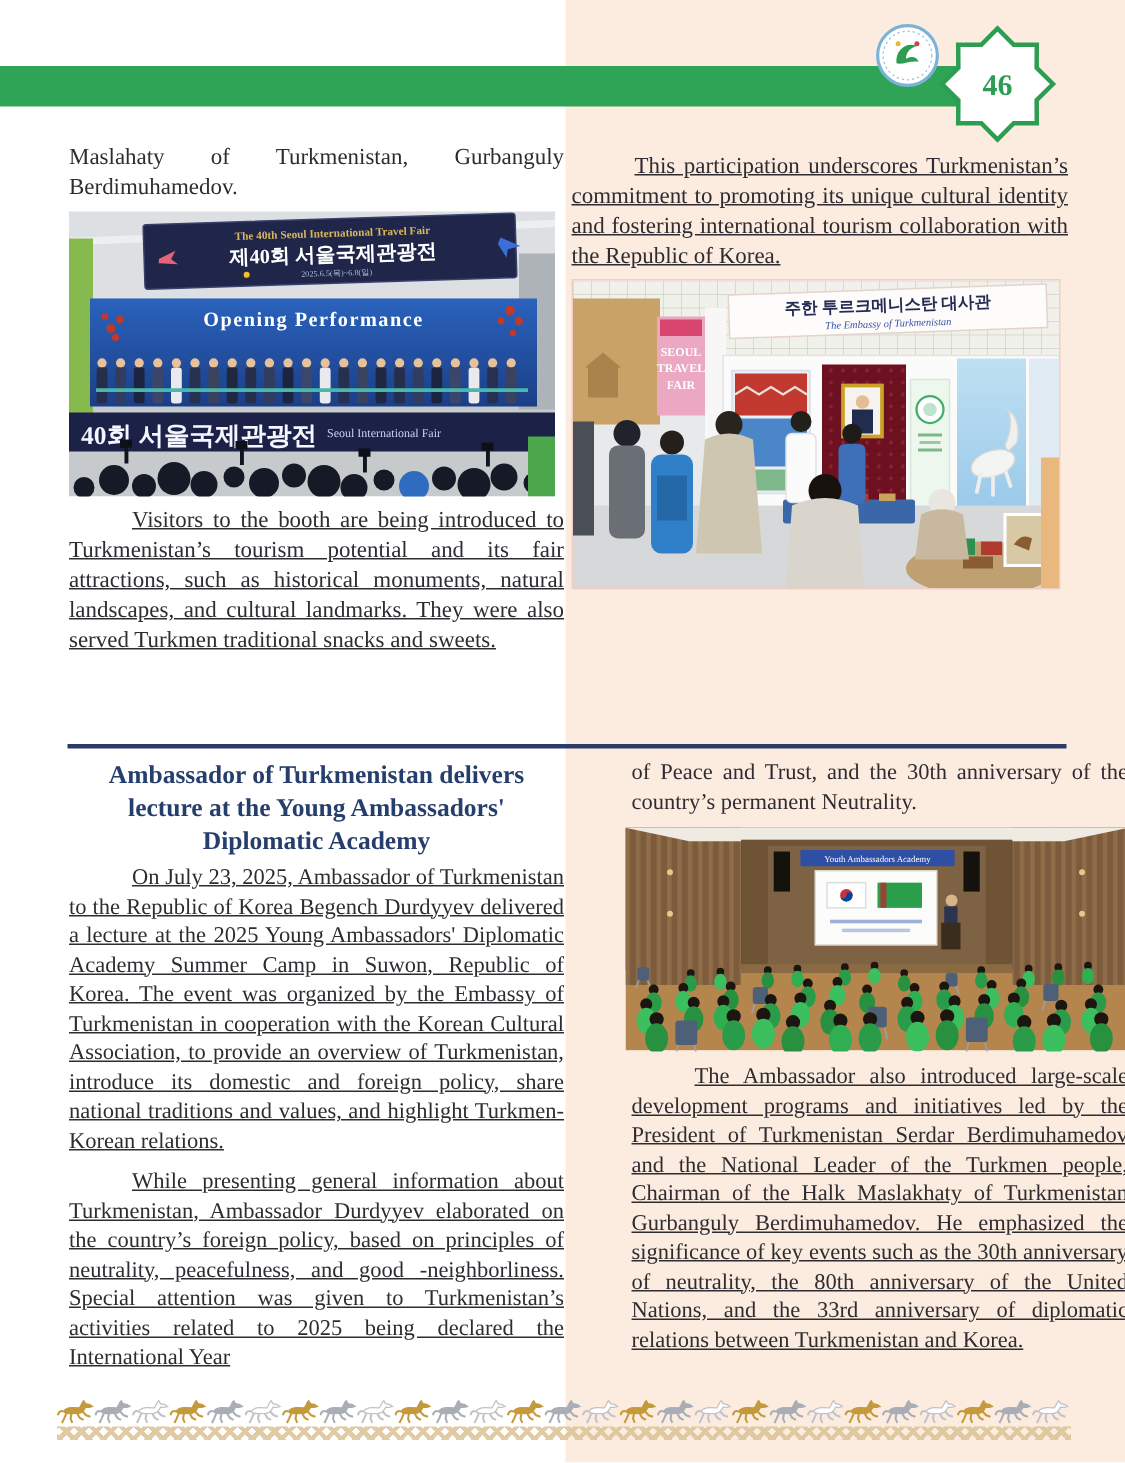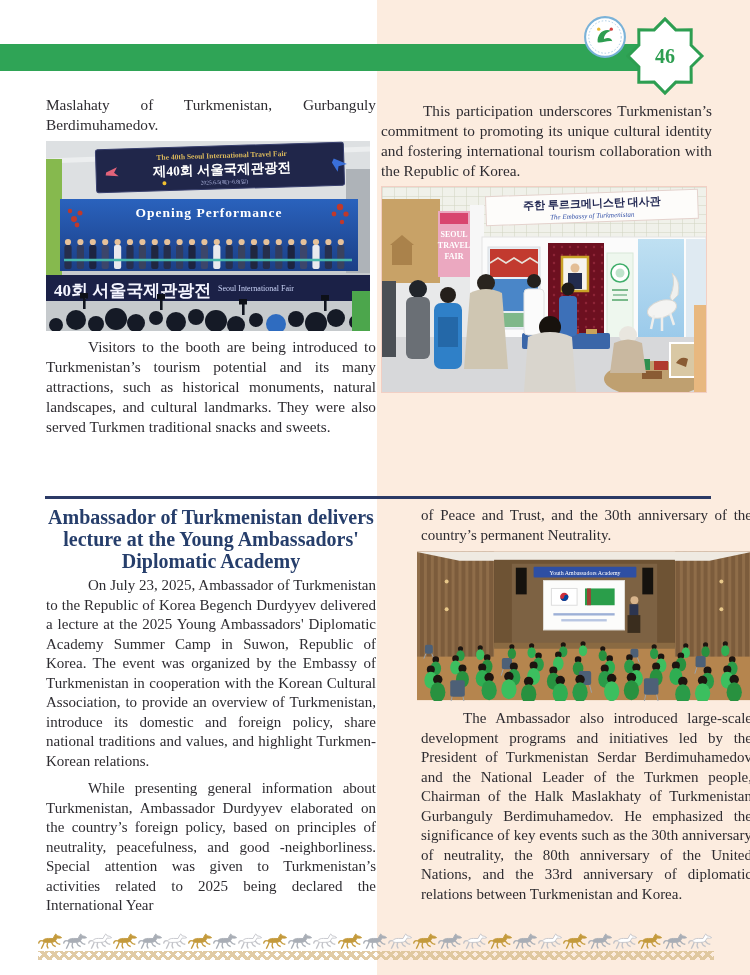--- a/index.html
+++ b/index.html
@@ -16,26 +16,26 @@
 
   .col{position:absolute;text-align:justify;}
   .col p{margin:0;}
   .col1{font-size:15.3px;line-height:20px;}
   .col2{font-size:15px;line-height:19.5px;}
   .left1{left:46px;top:95px;width:330px;}
   .right1{left:381px;top:95px;width:331px;}
   .left2{left:46px;top:506px;width:330px;}
   .right2{left:377px;top:506px;width:335px;padding-left:40px;}
   .right2 p{padding-left:4px;}
-  .ind{text-indent:42px;}
+  .ind{text-indent:42px;text-decoration:underline;}
   .mt{margin-top:6px !important;}
   .mt8{margin-top:8px !important;}
   .stretch{text-align-last:justify;}
   h2.section-heading{
-    font-size:20px;line-height:22px;color:#263e6b;text-align:center;
+    font-size:17px;line-height:22px;color:#263e6b;text-align:center;
     margin:0 0 4px 0;font-weight:bold;
   }
   figure{margin:6px 0;padding:0;}
   figure svg{display:block;width:100%;height:100%;}
   .fig1{width:324px;height:190px;}
   .fig2{width:324px;height:205px;margin-top:5px;border:1px solid #f2cfc4;}
   .fig3{width:335px;height:150px;margin-top:6px;}
 
   .divider{position:absolute;left:45px;top:496px;width:666px;height:3px;background:#2b3a66;}
 
@@ -190,21 +190,21 @@
           <circle cx="270" cy="182" r="11" fill="#151a26"></circle>
           <rect x="278" y="159" width="2.6" height="11" fill="#10141f"></rect>
           <rect x="275" y="154" width="8" height="5.5" fill="#0d1018"></rect>
           <circle cx="290" cy="177" r="9" fill="#151a26"></circle>
           <circle cx="310" cy="181" r="7" fill="#151a26"></circle>
         </g>
       <rect x="306" y="150" width="18" height="40" fill="#4ca64c"></rect>
     </svg>
   </figure>
 
-  <p class="ind">Visitors to the booth are being introduced to Turkmenistan’s tourism potential and its many attractions, such as historical monuments, natural landscapes, and cultural landmarks. They were also served Turkmen traditional snacks and sweets.</p>
+  <p class="ind">Visitors to the booth are being introduced to Turkmenistan’s tourism potential and its fair attractions, such as historical monuments, natural landscapes, and cultural landmarks. They were also served Turkmen traditional snacks and sweets.</p>
 </div>
 
 <div class="col col1 right1">
   <p class="ind mt">This participation underscores Turkmenistan’s commitment to promoting its unique cultural identity and fostering international tourism collaboration with the Republic of Korea.</p>
 
   <figure class="fig2">
     <svg viewBox="0 0 324 205">
       <defs>
         <pattern id="grid2" width="12" height="9" patternUnits="userSpaceOnUse">
           <path d="M12,0 L0,0 0,9" fill="none" stroke="#cfd3bf" stroke-width="1"></path>

